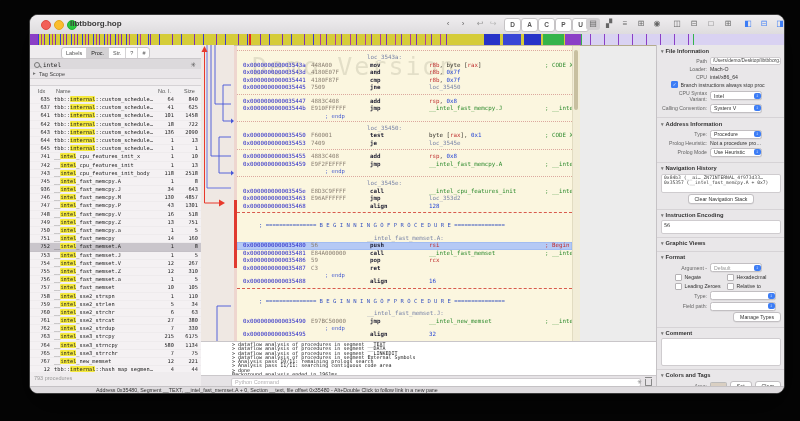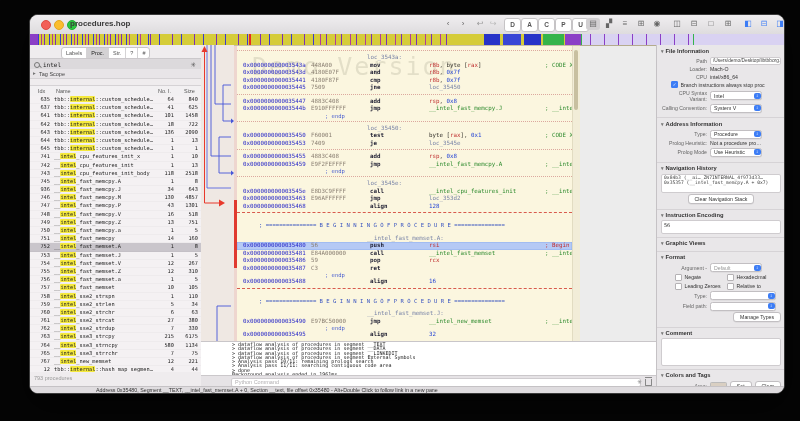--- a/index.html
+++ b/index.html
@@ -113,21 +113,21 @@
 </style>
 </head>
 <body>
 
 <div id="window">
 
   <div id="titlebar">
     <div class="light" style="left:11px;background:#f25f58;border:0.5px solid #dd4b43;"></div>
     <div class="light" style="left:24px;background:#fbbd2e;border:0.5px solid #e2a621;"></div>
     <div class="light" style="left:37px;background:#2bc840;border:0.5px solid #24ad36;"></div>
-    <div id="title">procedures.hop</div>
+    <div id="title">libtbborg.hop</div>
     <div class="tbtn" style="left:412px;width:12px;">‹</div>
     <div class="tbtn" style="left:427px;width:12px;">›</div>
     <div class="tbtn" style="left:444px;width:12px;color:#999;">↩</div>
     <div class="tbtn" style="left:457px;width:12px;color:#bbb;">↪</div>
     <div id="modebtns">
         <div class="modebtn" style="left: 474px;">D</div>
         <div class="modebtn" style="left: 491px;">A</div>
         <div class="modebtn" style="left: 508px;">C</div>
         <div class="modebtn" style="left: 525px;">P</div>
         <div class="modebtn" style="left: 542px;">U</div>

